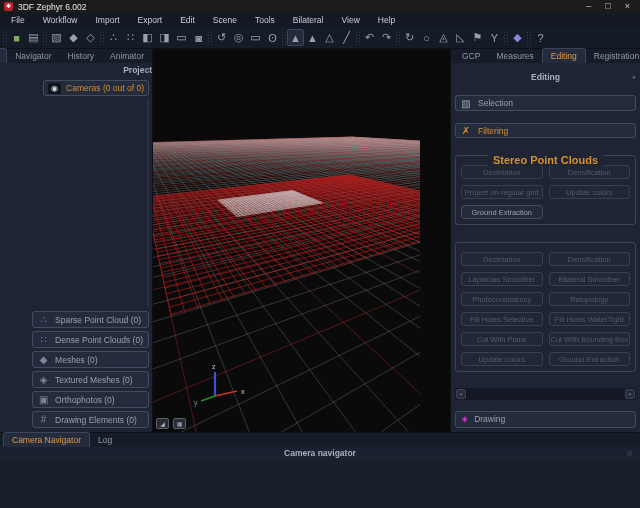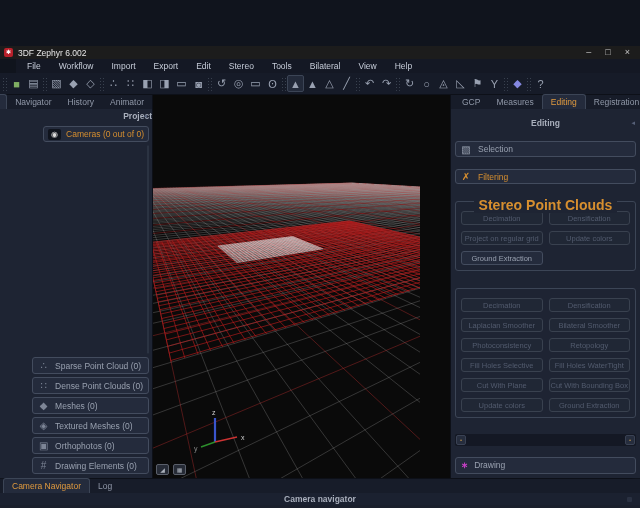--- a/index.html
+++ b/index.html
@@ -1,24 +1,24 @@
 <!DOCTYPE html>
 <html><head>
 <meta charset="utf-8">
 <style>
   * { box-sizing: border-box; margin: 0; padding: 0; }
   html,body { width:640px; height:508px; overflow:hidden; background:#10141d;
     font-family:"Liberation Sans", sans-serif; -webkit-font-smoothing:antialiased; }
-  .titlebar { height:13px; background:#1c1c1c; display:flex; align-items:center; padding:0 4px;margin-top:46px; }
+  .titlebar { height:13px; background:#1c1c1c; display:flex; align-items:center; padding:0 4px; }
   .logo { width:9px; height:9px; background:#b8202a; border-radius:2px; margin-right:5px;
     color:#fff; font-size:6px; line-height:9px; text-align:center; }
   .title { color:#e6e6e6; font-size:8.5px; flex:1; }
   .winbtns { display:flex; gap:14px; padding-right:6px; }
   .winbtn { color:#c9c9c9; font-size:9px; line-height:13px; }
-  .menubar { height:14px; background:#141824; display:flex; align-items:center; padding-left:2px;margin-left:16px; }
+  .menubar { height:14px; background:#141824; display:flex; align-items:center; padding-left:2px; }
   .menu-item { color:#c6ccd8; font-size:8.5px; padding:0 9px; line-height:14px; }
   .toolbar { height:22px; background:#161b28; display:flex; align-items:center; padding:0 2px; border-bottom:1px solid #0d1018; }
   .tb-icon { width:17px; height:17px; display:flex; align-items:center; justify-content:center;
     color:#99a1b1; font-size:11px; border-radius:2px; flex:0 0 auto; }
   .tb-icon.selected { background:#232a3a; border:1px solid #3c4556; }
   .tb-icon.sep { width:6px; height:14px;
     background-image:radial-gradient(#39414f 30%, transparent 31%); background-size:3px 3px; }
   .main { display:flex; height:383px; background:#141824; }
   .panel { background:#1e2433; display:flex; flex-direction:column; }
   .left-panel { width:152px;align-items:flex-end; }
@@ -41,21 +41,21 @@
   .proj-item .pi-ico { color:#7d8596; font-size:10px; width:11px; text-align:center; }
   .viewport { flex:1; position:relative; background:#0a0a0a; border-left:1px solid #0d1018; border-right:1px solid #0d1018; }
   .viewport svg { position:absolute; left:0; top:0; }
   .vp-btns { position:absolute; left:3px; bottom:3px; display:flex; gap:4px; }
   .vp-btn { width:13px; height:11px; background:#262b36; border:1px solid #5a5f6a; border-radius:2px;
     color:#aab0ba; font-size:6px; display:flex; align-items:center; justify-content:center; }
   .side-btn { margin:4px 4px 0; height:16px; padding:0 4px; gap:6px; }
   .side-btn .sb-ico { font-size:10px; width:12px; text-align:center; }
   .group { border:1px solid #3c4556; border-radius:3px; margin:9px 4px 0; padding:9px 5px 5px; position:relative; }
   .group-title { position:absolute; top:-6px; left:0; right:0; text-align:center; }
-  .group-title span { background:#1e2433; color:#d78f2f; font-size:14px; font-weight:bold; padding:0 5px; }
+  .group-title span { background:#1e2433; color:#d78f2f; font-size:11px; font-weight:bold; padding:0 5px; }
   .group-grid { display:grid; grid-template-columns:1fr 1fr; gap:6px 6px; }
   .gbtn { height:14px; justify-content:center; font-size:7.5px; white-space:nowrap; overflow:hidden; padding:0 14px; }
   .gbtn.disabled { color:#525b6e; border-color:#39414f; background:#202735; }
   .rp-spacer { flex:1; }
   .scroll-strip { height:12px; margin:0 4px; background:#141824; border-radius:2px;
     display:flex; justify-content:space-between; align-items:center; padding:0 1px; }
   .ss-btn { width:10px; height:10px; background:#262d3d; border:1px solid #3a4254; border-radius:2px;
     color:#b08948; font-size:6px; display:flex; align-items:center; justify-content:center; }
   .drawing-btn { margin:3px 4px 4px; height:18px; padding:0 5px; gap:6px; }
   .drawing-btn .sb-ico { color:#c33fc3; font-weight:bold; }
@@ -79,21 +79,21 @@
   </div>
 </div>
 
 <div class="menubar">
 
 <span class="menu-item">File</span>
     <span class="menu-item">Workflow</span>
     <span class="menu-item">Import</span>
     <span class="menu-item">Export</span>
     <span class="menu-item">Edit</span>
-    <span class="menu-item">Stereo</span>
+    <span class="menu-item">Scene</span>
     <span class="menu-item">Tools</span>
     <span class="menu-item">Bilateral</span>
     <span class="menu-item">View</span>
     <span class="menu-item">Help</span>
   </div>
 
 <div class="toolbar">
 
 <span class="tb-icon sep"></span>
     <span class="tb-icon" style="color: rgb(127, 174, 99);">■</span>

